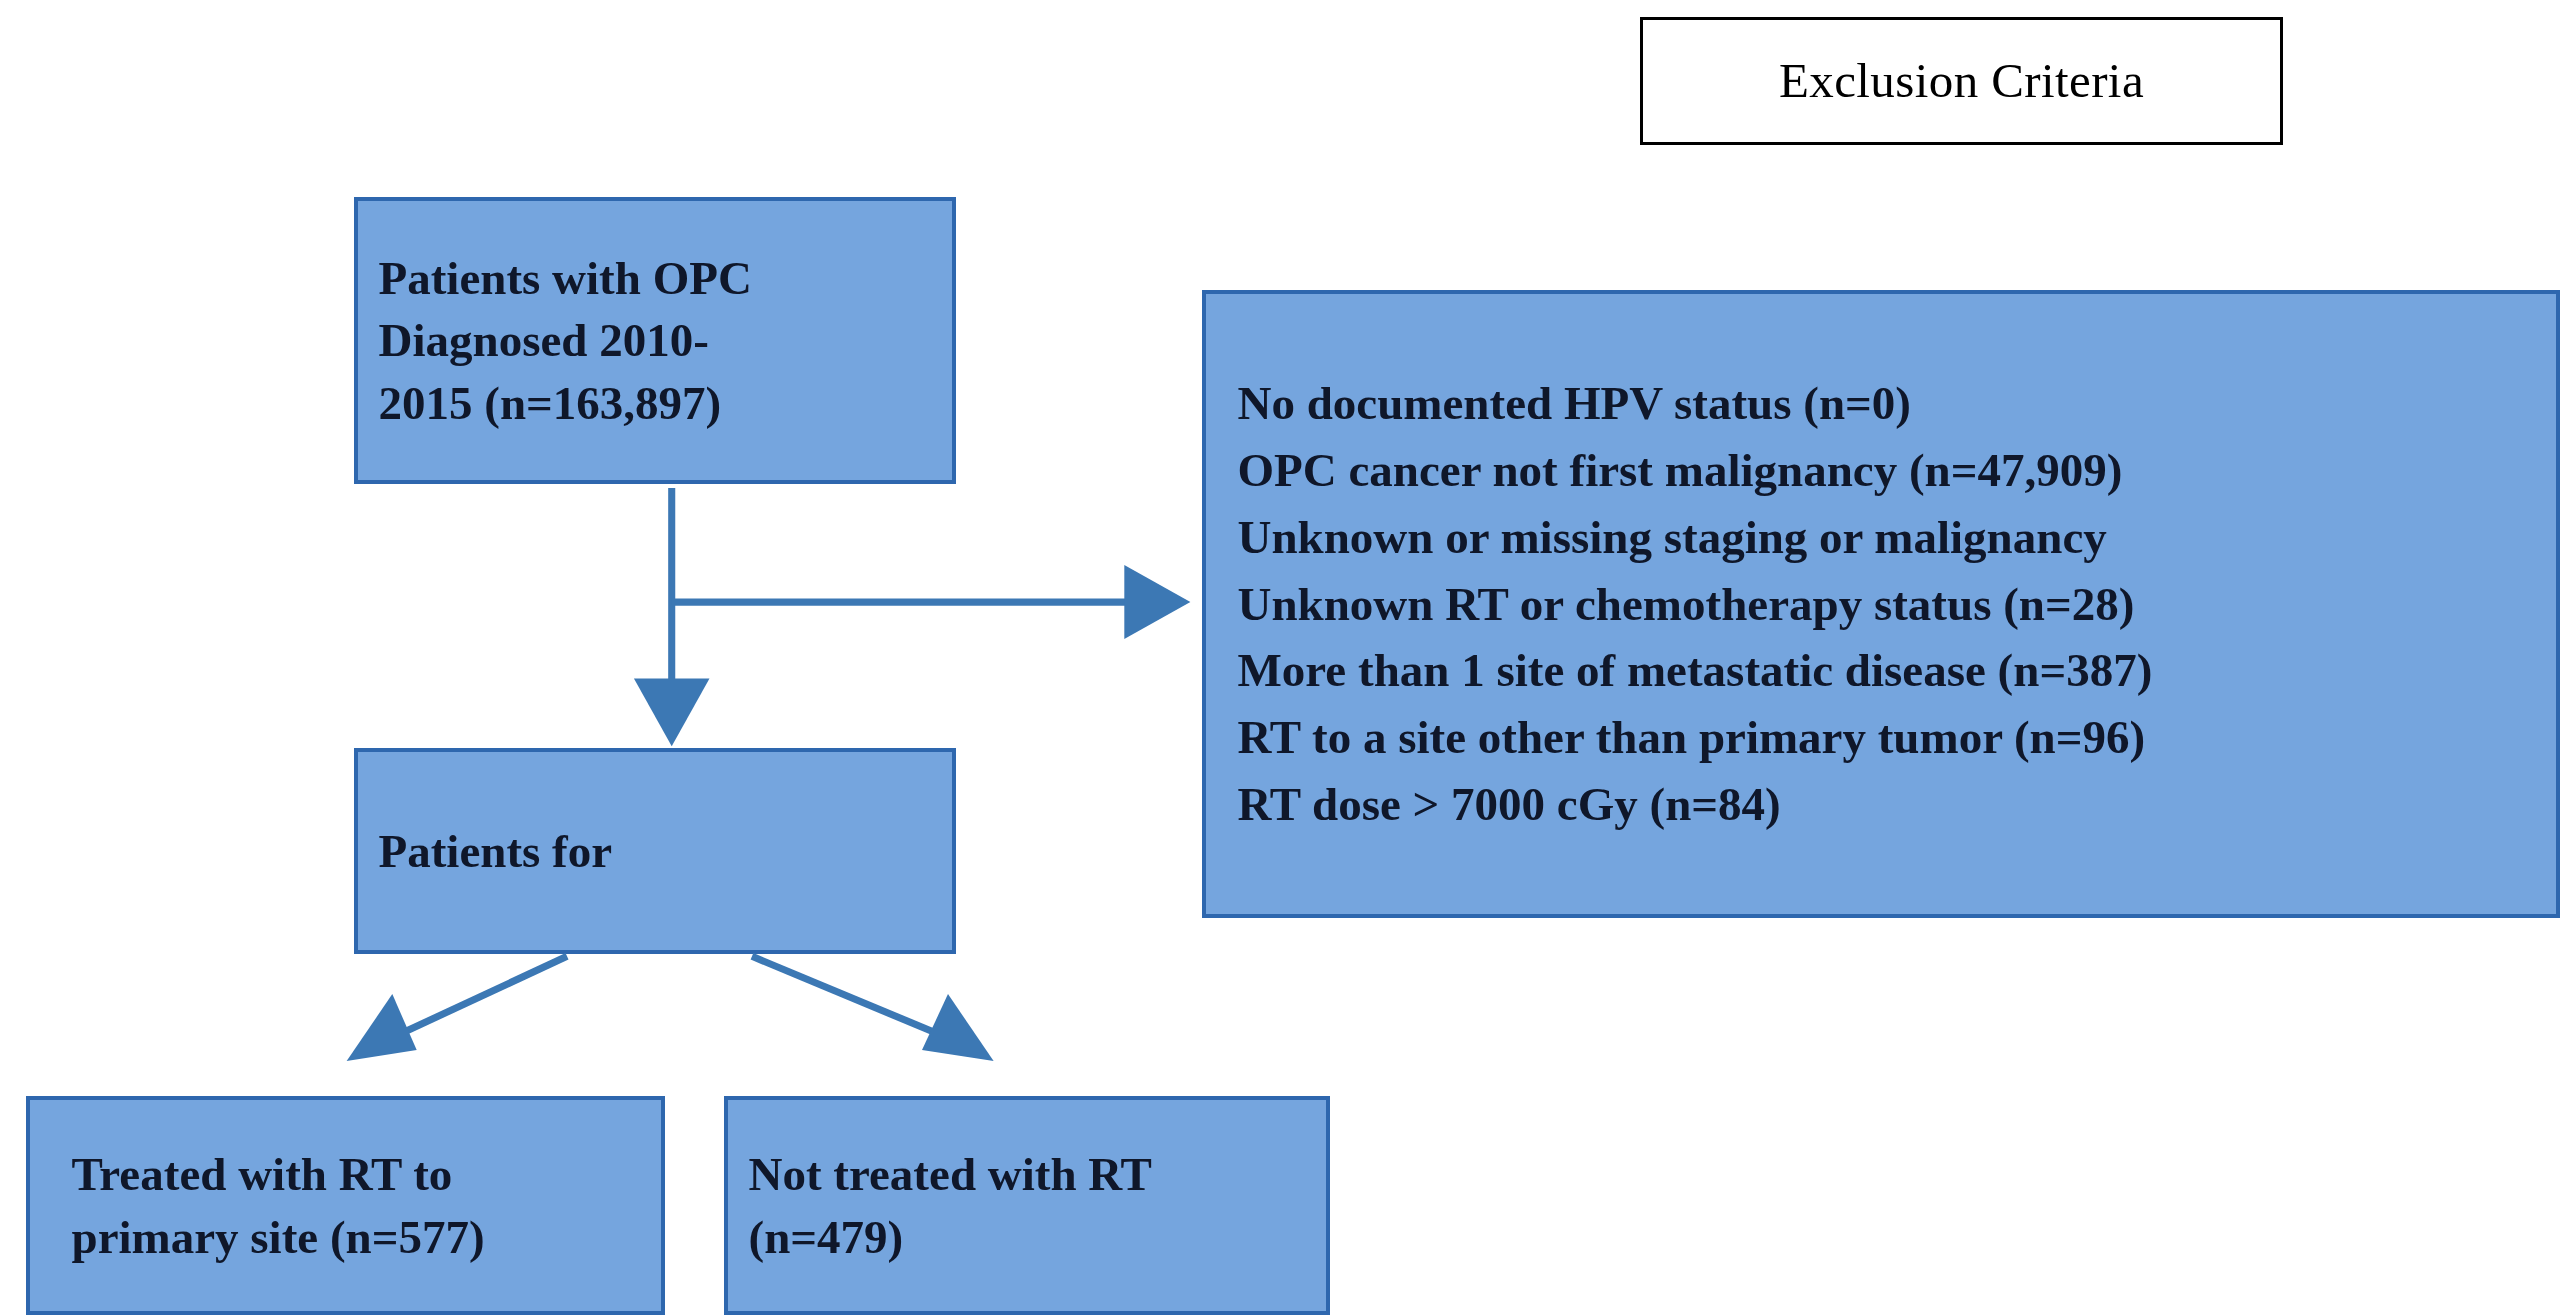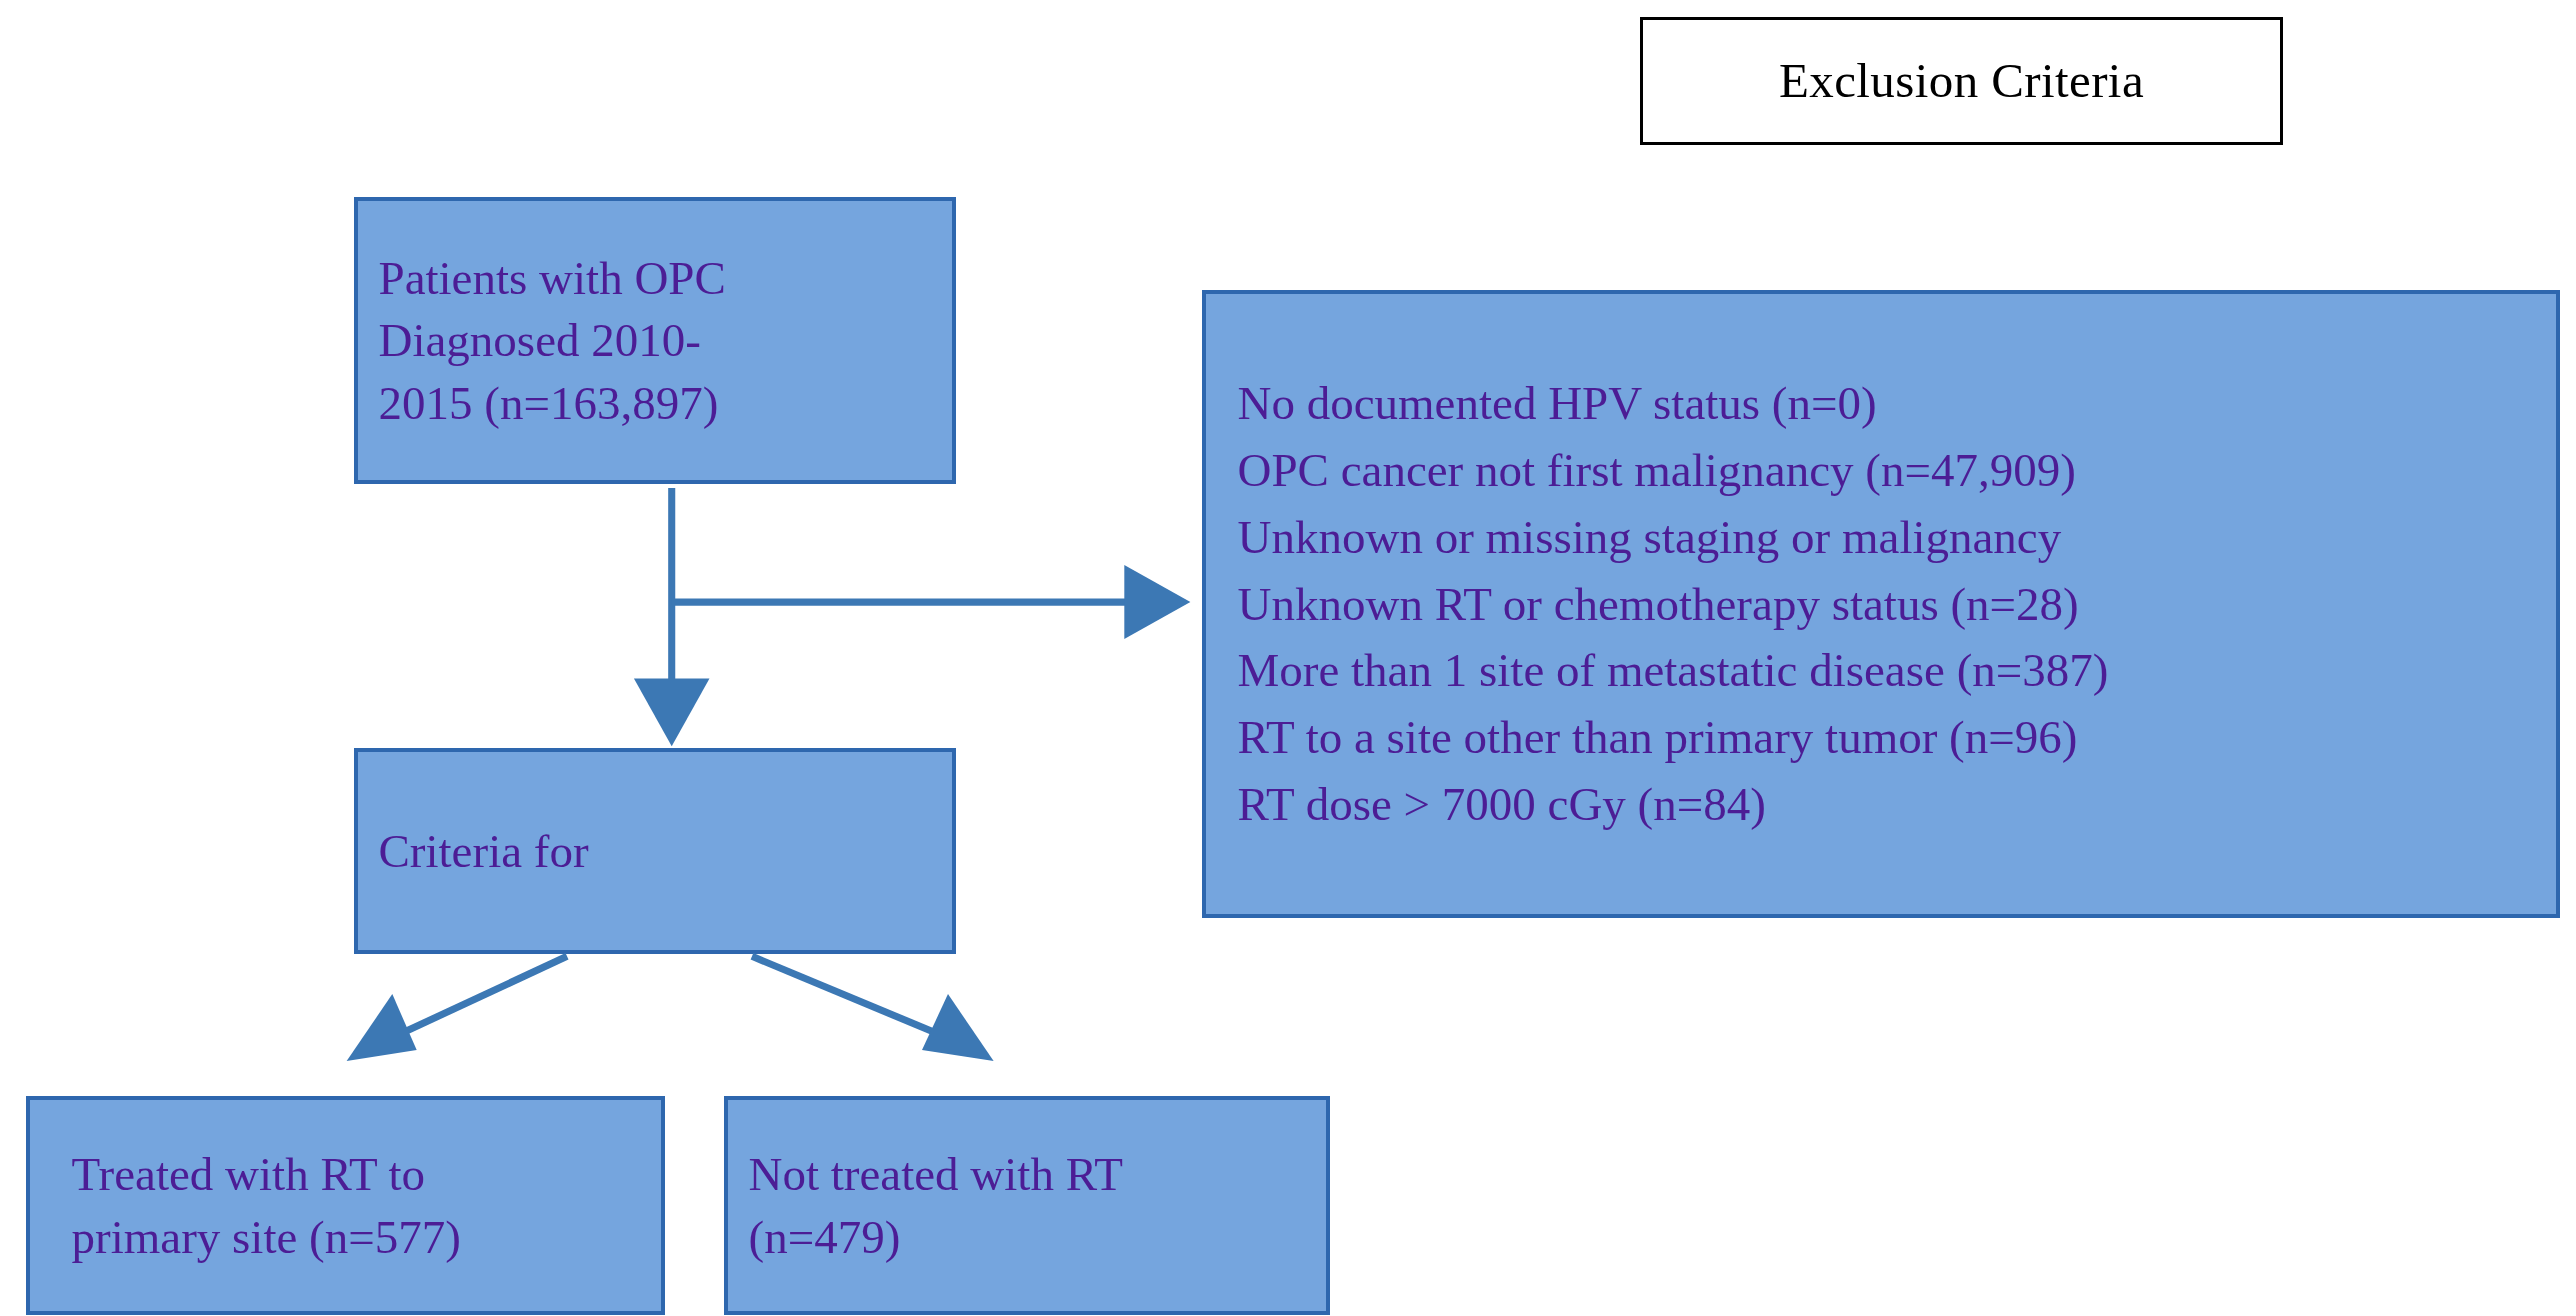--- a/index.html
+++ b/index.html
@@ -28,23 +28,24 @@
     line-height: 1.1;
     letter-spacing: 0.4px;
   }
   .flow-box {
     position: absolute;
     background: #75A5DE;
     border: 4.7px solid #2E67AE;
     box-sizing: border-box;
     display: flex;
     align-items: center;
-    color: #4c1d95;
+    color: #0f172a;
     font-size: 47px;
     line-height: 1.32;
+    font-weight: bold;
   }
   .flow-box .txt {
     padding: 0 20.5px;
     width: 100%;
   }
   .flow-box.excl {
     align-items: center;
     font-size: 47px;
     line-height: 1.42;
   }
@@ -89,21 +90,21 @@
       <span class="excl-line">Unknown or missing staging or malignancy</span>
       <span class="excl-line">Unknown RT or chemotherapy status (n=28)</span>
       <span class="excl-line">More than 1 site of metastatic disease (n=387)</span>
       <span class="excl-line">RT to a site other than primary tumor (n=96)</span>
       <span class="excl-line">RT dose &gt; 7000 cGy (n=84)</span>
     </div>
   </div>
 
   <div class="flow-box" style="left:354px; top:748px; width:602px; height:206px;">
     <div class="txt">
-      <span class="excl-line">Criteria for</span>
+      <span class="excl-line">Patients for</span>
     </div>
   </div>
 
   <div class="flow-box" style="left:26px; top:1096px; width:639px; height:219px;padding-left:21px;">
     <div class="txt">
       <span class="excl-line">Treated with RT to</span>
       <span class="excl-line">primary site (n=577)</span>
     </div>
   </div>
 

